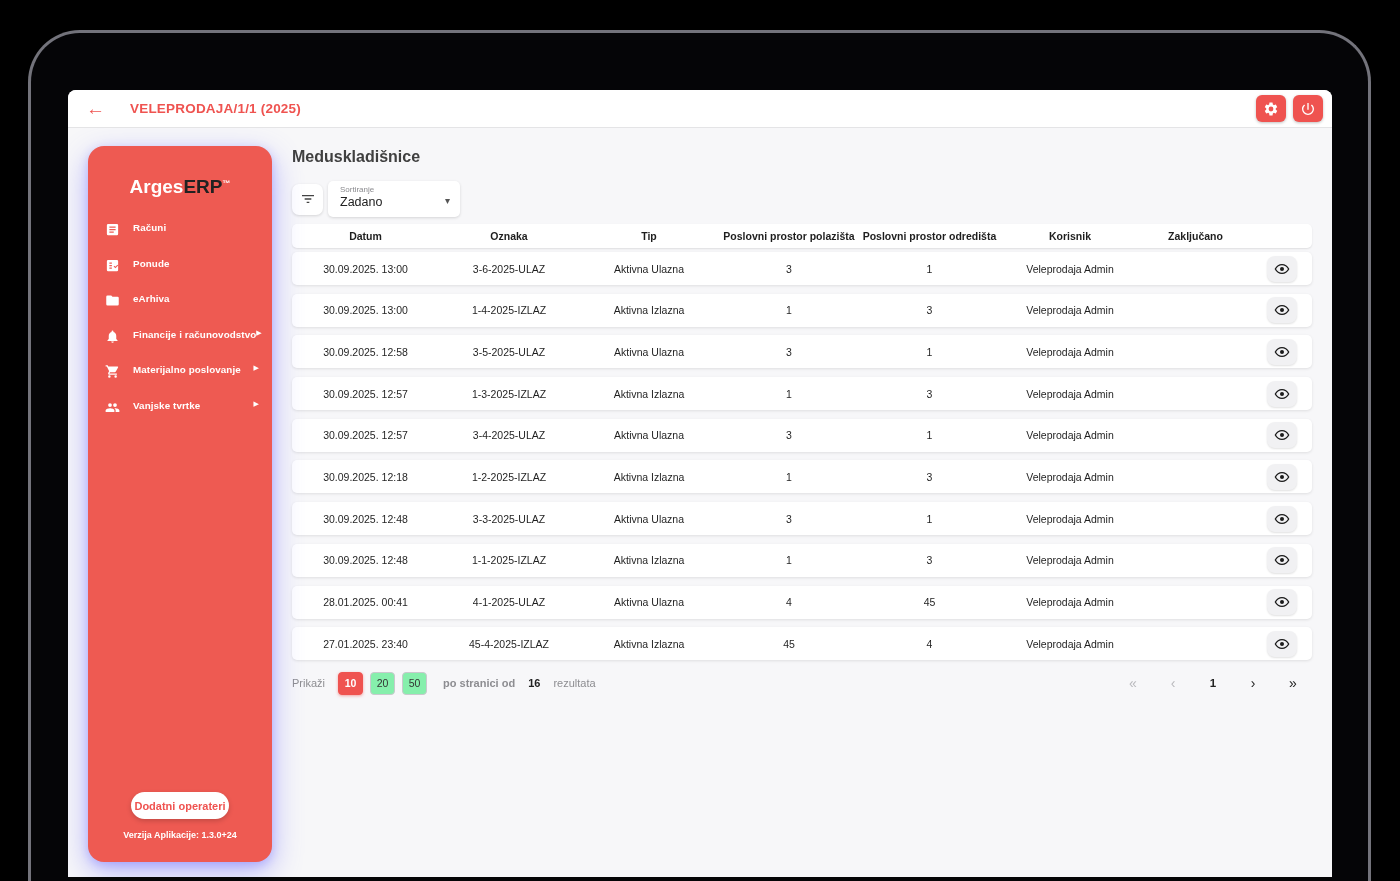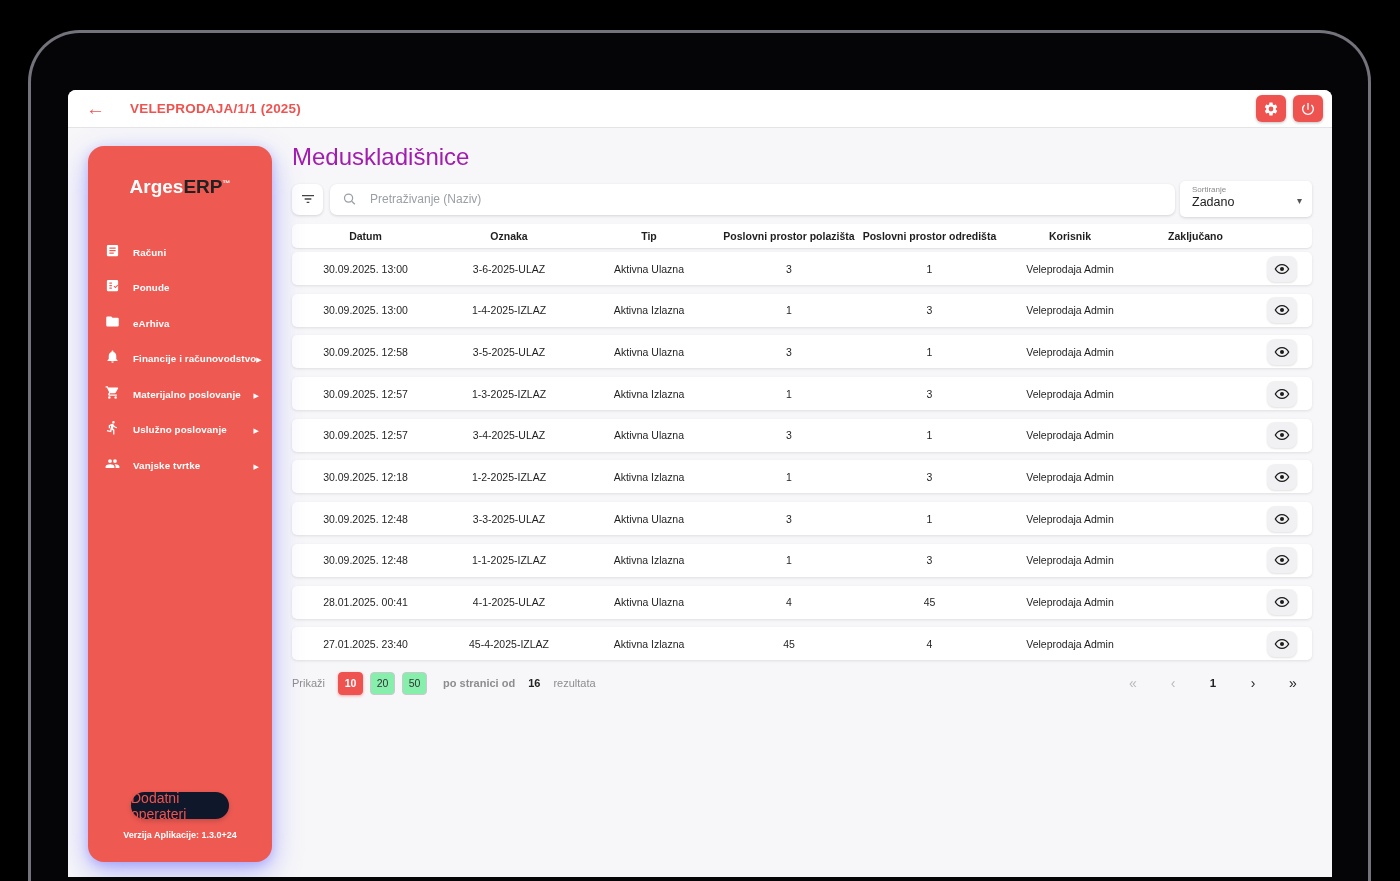--- a/index.html
+++ b/index.html
@@ -32,35 +32,35 @@
   .appbar-btn svg{width:16px;height:16px;}
 
   
   .sidebar{position:absolute;left:20px;top:56px;width:184px;height:716px;
     background:var(--sidebar);border-radius:16px;display:flex;flex-direction:column;
     box-shadow:0 10px 30px rgba(103,99,255,.45),0 3px 10px rgba(103,99,255,.3);z-index:4;}
   .logo{margin-top:30px;text-align:center;font-size:19px;font-weight:bold;color:#fff;height:24px;}
   .logo .dark{color:#212121;}
   .logo .tm{font-size:8px;vertical-align:super;color:#fff;}
   .menu{margin-top:22px;}
-  .menu-item{height:35.5px;display:flex;align-items:flex-end;padding:0 13px 0 17px;
+  .menu-item{height:35.5px;display:flex;align-items:flex-start;padding:0 13px 0 17px;
     cursor:pointer;color:#fff;}
   .mi-icon{width:15px;height:15px;flex:0 0 15px;display:flex;}
   .mi-icon svg{width:15px;height:15px;}
   .mi-label{margin-left:13px;font-size:9.8px;font-weight:bold;white-space:nowrap;flex:1;letter-spacing:.1px;}
   .mi-chevron{font-size:7px;color:#fff;}
   .sidebar-spacer{flex:1;}
-  .operators-btn{align-self:center;width:98px;height:27px;border-radius:14px;background:#0f172a;
-    color:var(--accent);font-size:14px;font-weight:normal;display:flex;align-items:center;
+  .operators-btn{align-self:center;width:98px;height:27px;border-radius:14px;background:#ffffff;
+    color:var(--accent);font-size:11px;font-weight:bold;display:flex;align-items:center;
     justify-content:center;cursor:pointer;box-shadow:0 2px 5px rgba(0,0,0,.18);}
   .version{margin:11px 0 22px;text-align:center;color:#fff;font-size:9px;font-weight:bold;}
 
   
   .main{position:absolute;left:224px;top:56px;width:1020px;}
-  .page-title{font-size:24px;font-weight:normal;color:#a21caf;height:22px;line-height:22px;}
+  .page-title{font-size:16px;font-weight:bold;color:#404040;height:22px;line-height:22px;}
 
   .controls{margin-top:13px;height:36px;display:flex;align-items:center;}
   .filter-btn{width:31px;height:31px;background:#fff;border-radius:7px;display:flex;
     align-items:center;justify-content:center;box-shadow:0 1px 3px rgba(0,0,0,.14);cursor:pointer;}
   .filter-btn svg{width:17px;height:17px;}
   .search-box{margin-left:7px;width:845px;height:31px;background:#fff;border-radius:7px;
     box-shadow:0 1px 3px rgba(0,0,0,.14);display:flex;align-items:center;padding:0 12px;}
   .search-box svg{width:15px;height:15px;flex:0 0 15px;}
   .search-input{border:none;outline:none;background:transparent;margin-left:12px;flex:1;
     font-size:12px;color:#333;font-family:"Liberation Sans",sans-serif;}
@@ -175,29 +175,20 @@
                 <svg viewBox="0 0 24 24" style="width: 100%; height: 100%;">
                   <path fill="#fff" d="M7 18a2 2 0 1 0 0 4 2 2 0 0 0 0-4zM1 2v2h2l3.6 7.59-1.35 2.45c-.16.28-.25.61-.25.96a2 2 0 0 0 2 2h12v-2H7.42a.25.25 0 0 1-.22-.37l.9-1.63h7.45c.75 0 1.41-.41 1.75-1.03l3.58-6.49A1 1 0 0 0 20 4H5.21l-.94-2H1zm16 16a2 2 0 1 0 0 4 2 2 0 0 0 0-4z"></path>
                 </svg>
               </span>
               <span class="mi-label">Materijalno poslovanje</span>
               <span class="mi-chevron">▶</span>
             </div>
             <div class="menu-item">
               <span class="mi-icon" style="display: inline-flex;">
                 <svg viewBox="0 0 24 24" style="width: 100%; height: 100%;">
-                  <path fill="#fff" d="M13.5 5.5a2 2 0 1 0 0-4 2 2 0 0 0 0 4zM9.9 19.4l1-4.4 2.1 2v6h2v-7.5l-2.1-2 .6-3a7.3 7.3 0 0 0 5.5 2.5v-2c-1.9 0-3.5-1-4.3-2.4l-1-1.6a2 2 0 0 0-1.7-1c-.3 0-.5.1-.8.1L6 8.3V13h2V9.6l1.8-.7-1.6 8.1-4.9-1-.4 2 7 1.4z"></path>
-                </svg>
-              </span>
-              <span class="mi-label">Uslužno poslovanje</span>
-              <span class="mi-chevron">▶</span>
-            </div>
-            <div class="menu-item">
-              <span class="mi-icon" style="display: inline-flex;">
-                <svg viewBox="0 0 24 24" style="width: 100%; height: 100%;">
                   <path fill="#fff" d="M16 11a3 3 0 1 0 0-6 3 3 0 0 0 0 6zm-8 0a3 3 0 1 0 0-6 3 3 0 0 0 0 6zm0 2c-2.33 0-7 1.17-7 3.5V19h14v-2.5C15 14.17 10.33 13 8 13zm8 0c-.29 0-.62.02-.97.05A4.22 4.22 0 0 1 17 16.5V19h6v-2.5c0-2.33-4.67-3.5-7-3.5z"></path>
                 </svg>
               </span>
               <span class="mi-label">Vanjske tvrtke</span>
               <span class="mi-chevron">▶</span>
             </div>
           </div>
       <div class="sidebar-spacer"></div>
       <div class="operators-btn">Dodatni operateri</div>
       <div class="version">Verzija Aplikacije: 1.3.0+24</div>
@@ -207,29 +198,20 @@
       <h1 class="page-title">Meduskladišnice</h1>
 
       <div class="controls">
         <div class="filter-btn">
               <span style="display: inline-flex; width: 16px; height: 16px;">
                 <svg viewBox="0 0 24 24" style="width: 100%; height: 100%;">
                   <path fill="#444" d="M3 6h18v2H3zm4 5h10v2H7zm3 5h4v2h-4z"></path>
                 </svg>
               </span>
             </div>
-        <div class="search-box">
-          <span style="display: inline-flex; width: 16px; height: 16px;">
-                <svg viewBox="0 0 24 24" fill="none" stroke="#9aa0a6" stroke-width="2" style="width: 100%; height: 100%;">
-                  <circle cx="10.5" cy="10.5" r="6.5"></circle>
-                  <path d="m15.5 15.5 5 5"></path>
-                </svg>
-              </span>
-          <input class="search-input" placeholder="Pretraživanje (Naziv)" style="">
-        </div>
         <div class="sort-box">
           <div class="sort-label">Sortiranje</div>
           <div class="sort-value">Zadano</div>
           <span class="sort-caret">▾</span>
         </div>
       </div>
 
       <div class="thead grid-row">
             <span class="th">Datum</span>
             <span class="th">Oznaka</span>

